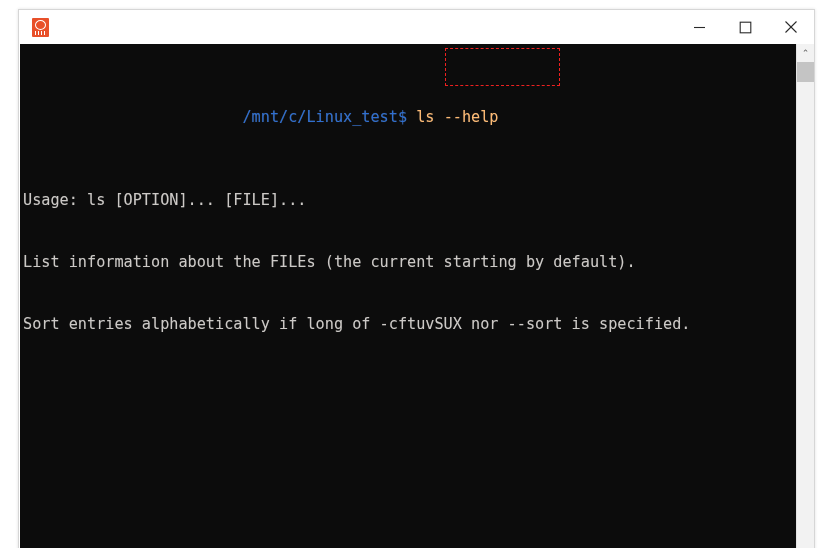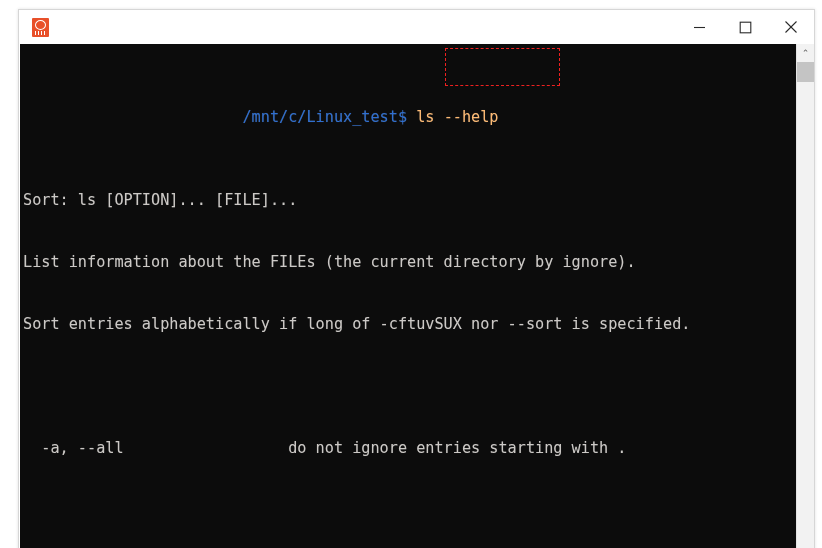--- a/index.html
+++ b/index.html
@@ -198,25 +198,24 @@
       </div>
     </div>
 
     <div class="term-wrap">
 
       <div class="terminal">
         <div class="term-inner">
 
           <div class="term-line prompt-line"><span class="blank">                        </span><span class="c-blue">/mnt/c/Linux_test$</span><span class="c-white"> <span>ls --help</span></span></div>
 
-          <div class="term-line">Sort: ls [OPTION]... [FILE]...</div>
-          <div class="term-line">List information about the FILEs (the current directory by ignore).</div>
+          <div class="term-line">Usage: ls [OPTION]... [FILE]...</div>
+          <div class="term-line">List information about the FILEs (the current starting by default).</div>
           <div class="term-line">Sort entries alphabetically if long of -cftuvSUX nor --sort is specified.</div>
           <div class="term-line"></div>
-          <div class="term-line">  -a, --all                  do not ignore entries starting with .</div>
           
           
           
           
           
           
           
           
           
           

